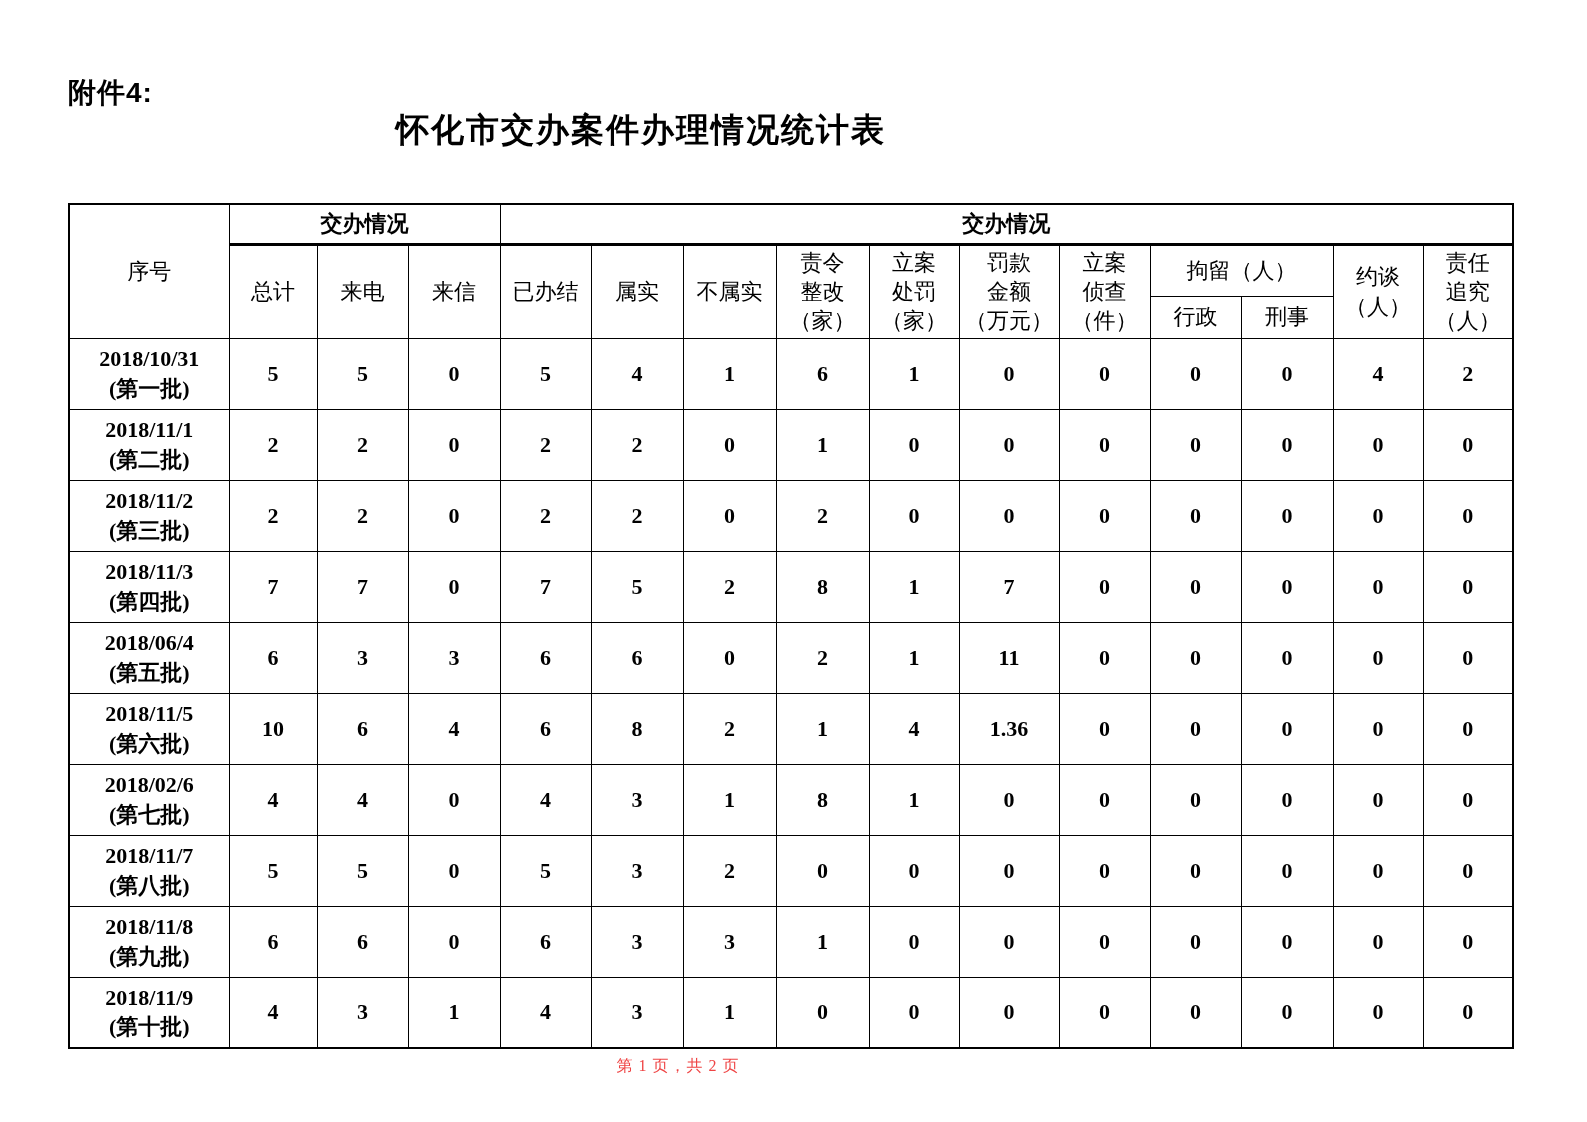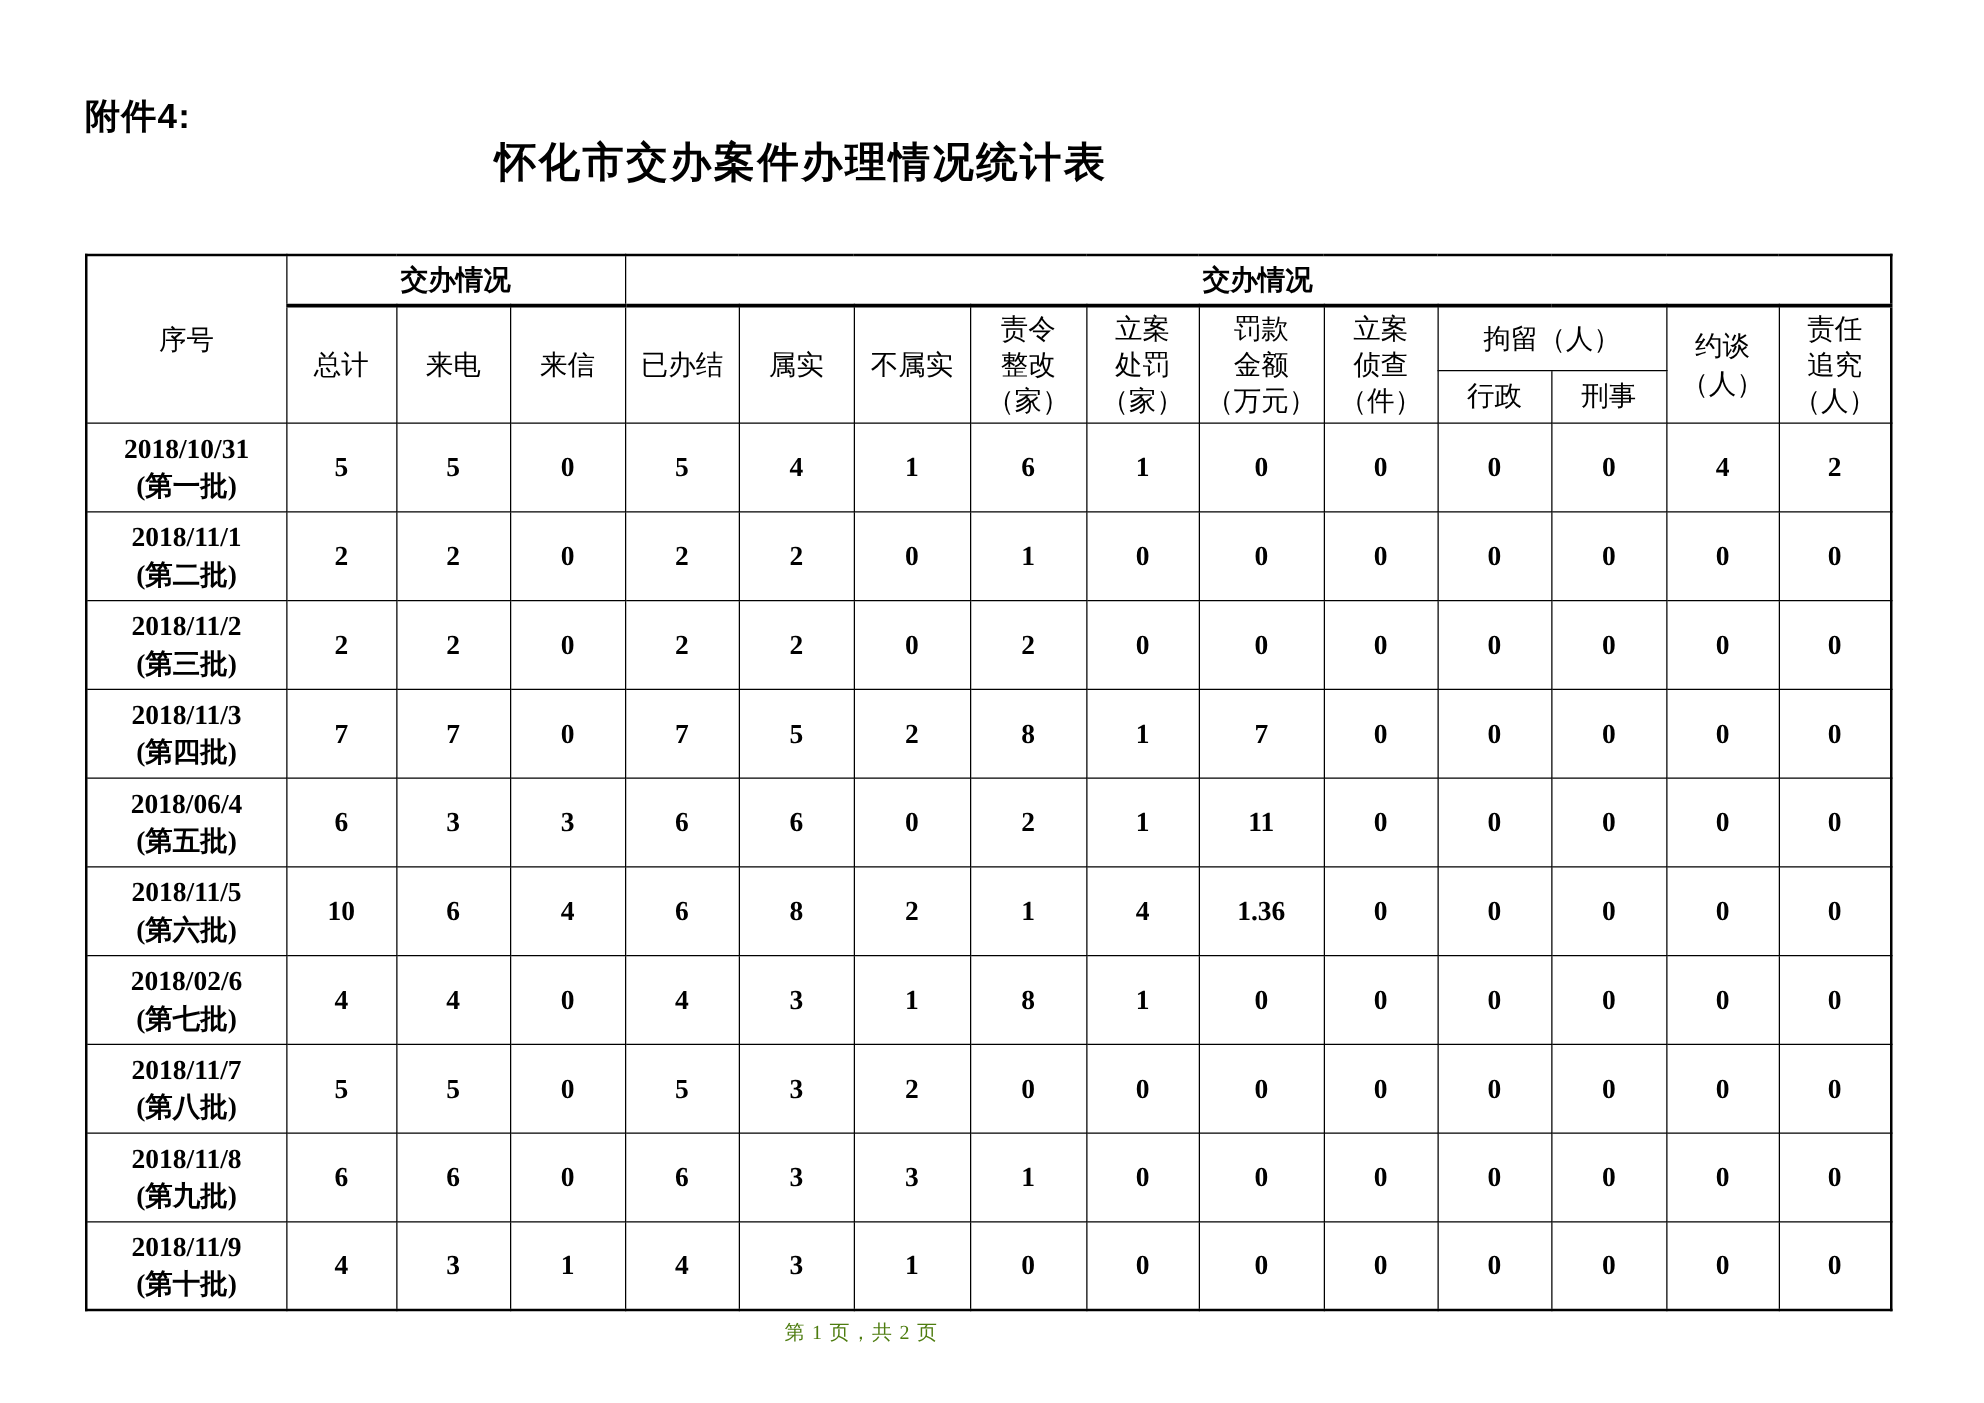--- a/index.html
+++ b/index.html
@@ -81,27 +81,27 @@
     white-space: pre-line;
     line-height: 1.35;
   }
   table.stats td.num-cell {
     font-size: 22px;
     font-weight: bold;
   }
   table.stats tbody tr.data-row { height: 71px; margin-top: 10px; }
   .footer {
     position: absolute;
-    left: 11px;
+    left: 0;
     top: 1056px;
     width: 1356px;
     text-align: center;
     font-size: 16px;
     letter-spacing: 1px;
-    color: #4d7c0f;
+    color: #ef4444;
   }
 </style>
 </head>
 <body>
 
 <div class="page">
 
   <div class="attachment">附件4:</div>
 
   <div class="doc-title">怀化市交办案件办理情况统计表</div>

